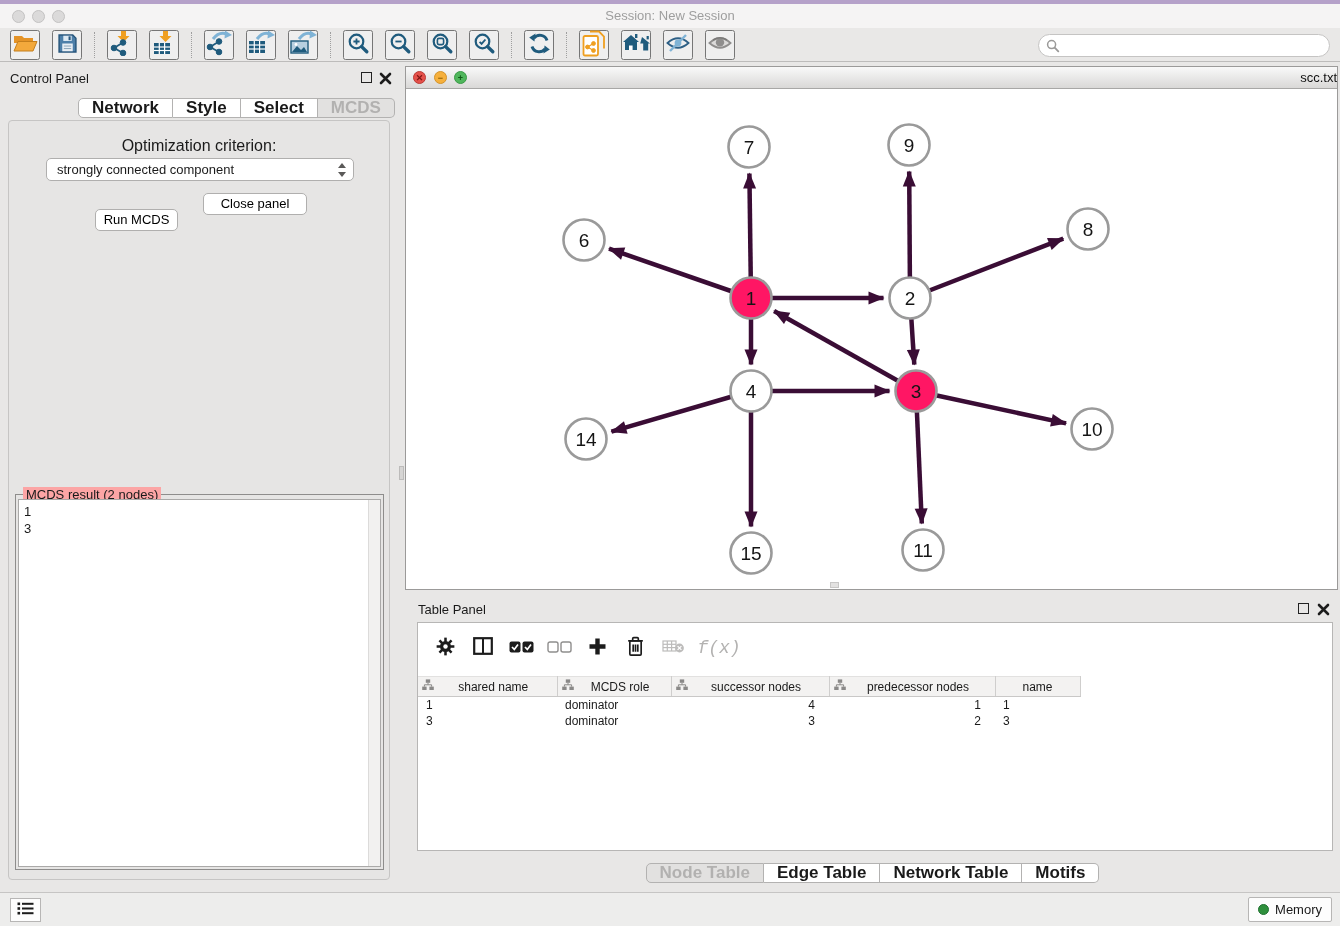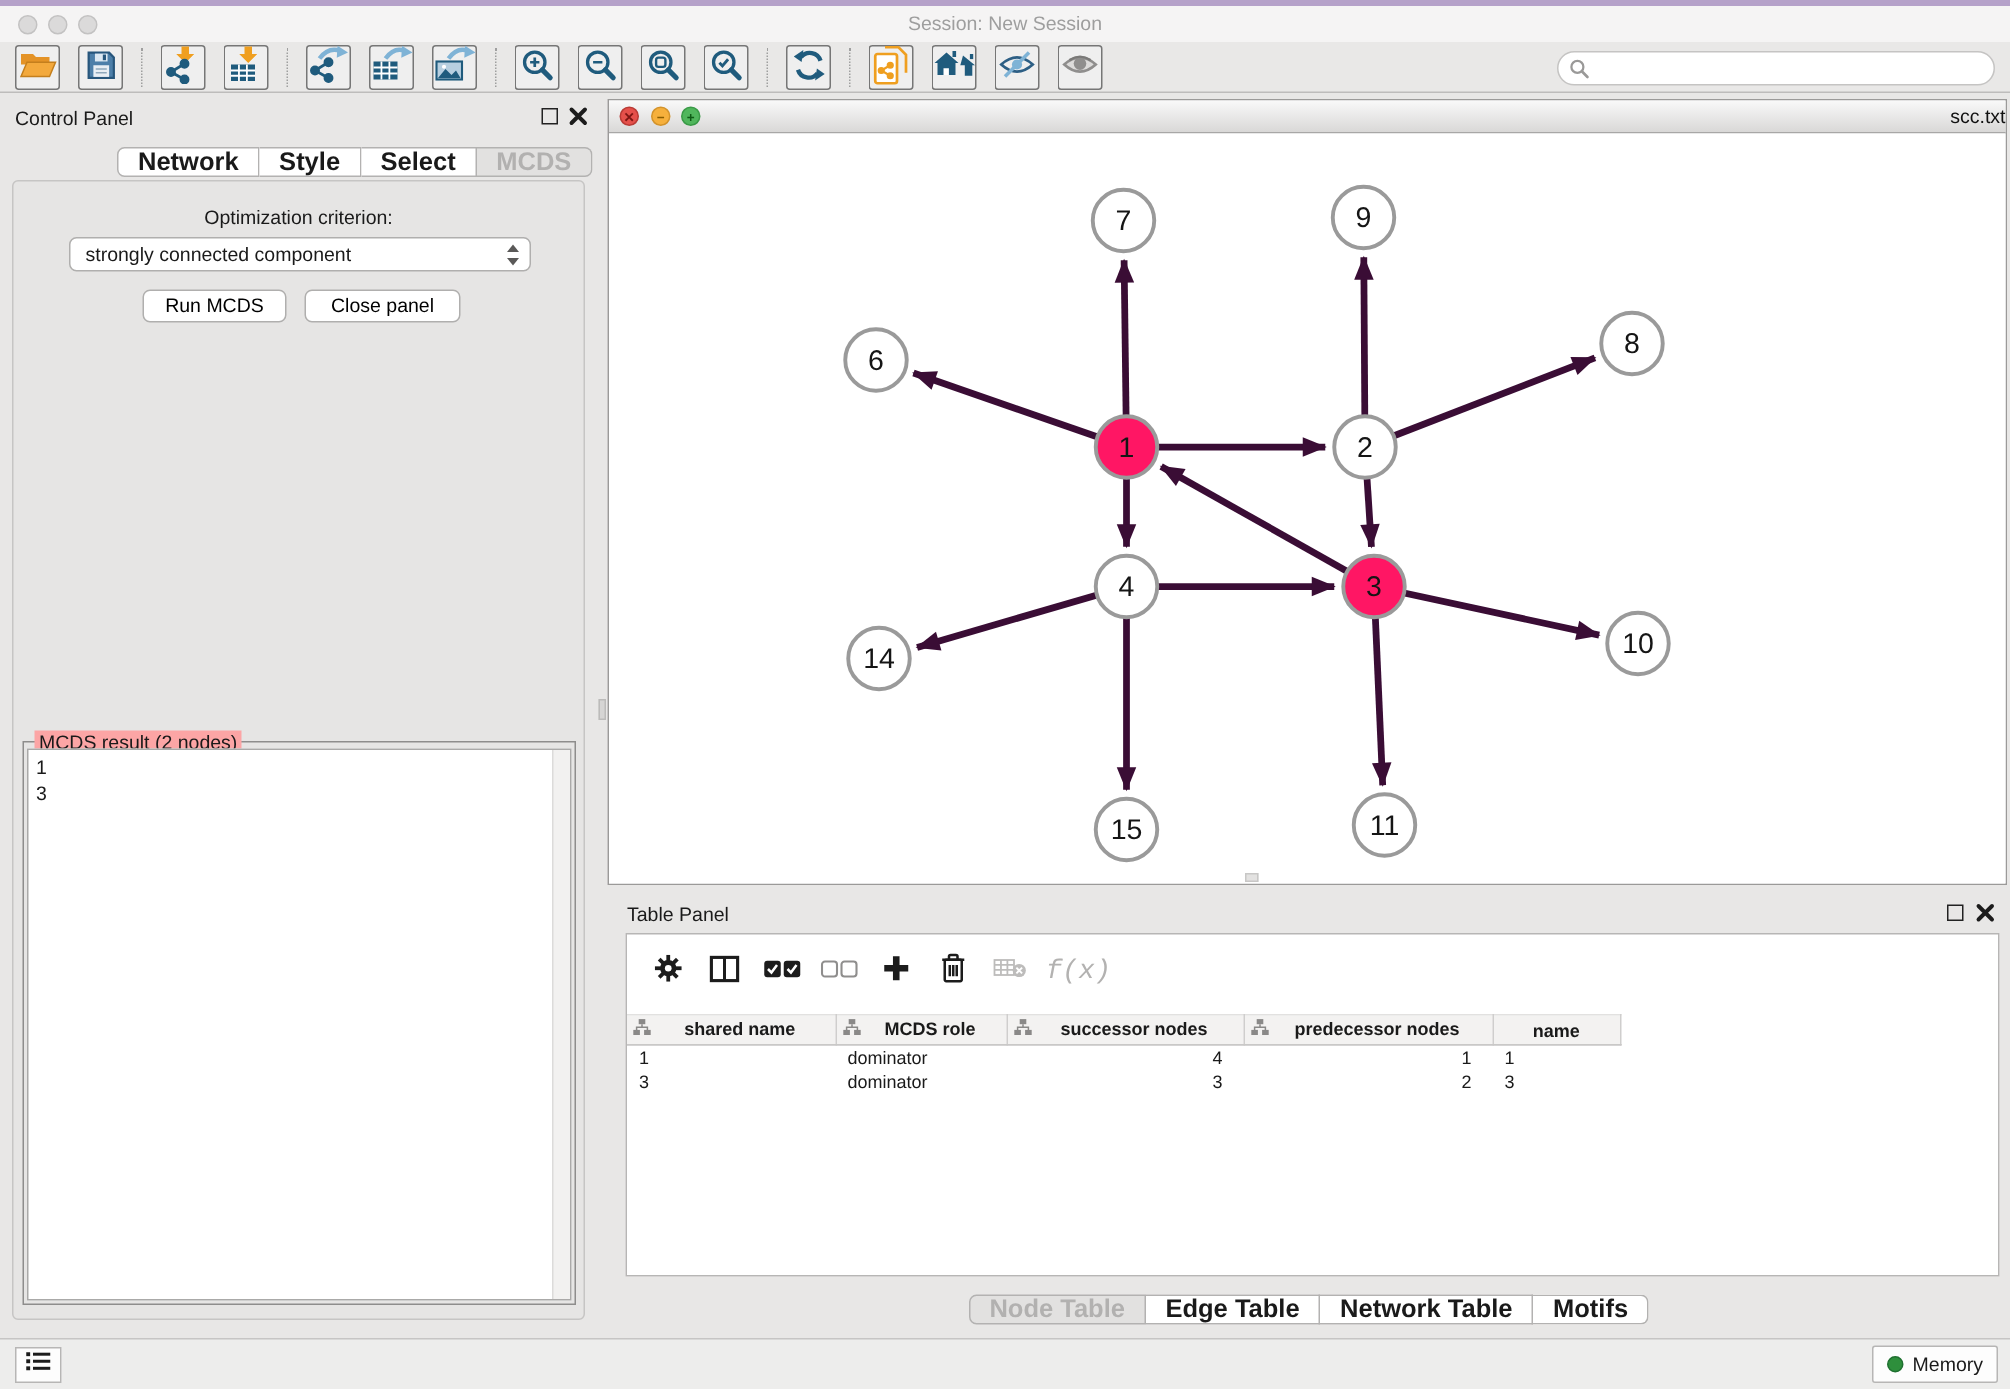--- a/index.html
+++ b/index.html
@@ -26,21 +26,21 @@
   .cp-header { position:absolute; left:0; top:0; width:100%; height:30px; }
   .cp-title { position:absolute; left:10px; top:9px; font-size:13px; }
   .panel-float { position:absolute; width:11px; height:11px; border:1.6px solid #222; top:10px; background:transparent; }
   .panel-close { position:absolute; top:9px; }
   .seg-tabs { position:absolute; display:flex; }
   .seg-tab { height:20px; line-height:18px; padding:0 13px; background:#fff; border:1px solid #b3b2b1; border-left:none; font-size:17px; font-weight:bold; color:#1a1a1a; }
   .seg-tab:first-child { border-left:1px solid #b3b2b1; border-radius:5px 0 0 5px; }
   .seg-tab:last-child { border-radius:0 5px 5px 0; }
   .seg-tab.active { background:#e2e1e0; color:#b2b1b0; }
   .cp-body { position:absolute; left:8px; top:58px; width:382px; height:760px; background:#e6e5e4; border:1px solid #c6c5c4; border-radius:4px; }
-  .opt-label { position:absolute; left:0; width:100%; top:16px; text-align:center; font-size:13px; }
+  .opt-label { position:absolute; left:0; width:100%; top:16px; text-align:center; font-size:16px; }
   .dropdown { position:absolute; left:37px; top:37px; width:308px; height:23px; background:#fff; border:1px solid #b0afae; border-radius:5px; font-size:13px; line-height:21px; padding-left:10px; }
   .dd-stepper { position:absolute; right:6px; top:3px; width:10px; height:16px; display:flex; flex-direction:column; align-items:center; justify-content:space-between; }
   .btn { position:absolute; height:22px; background:#fff; border:1px solid #b0afae; border-radius:5px; font-size:13px; text-align:center; line-height:20px; }
   .fieldset { position:absolute; left:6px; top:373px; width:369px; height:376px; border:1px solid #8e8d8c; }
   .fieldset-legend { position:absolute; left:7px; top:-8px; background:#fca5a5; padding:0 3px; font-size:13px; }
   .fieldset-inner { position:absolute; left:2px; top:4px; right:2px; bottom:2px; background:#fff; border:1px solid #aaa9a8; }
   .result-lines { position:absolute; left:5px; top:3px; font-size:13px; line-height:17px; }
   .result-scroll { position:absolute; right:0; top:0; bottom:0; width:12px; background:#f2f1f0; border-left:1px solid #dcdbda; }
   .v-splitter { position:absolute; left:398px; top:62px; width:7px; height:830px; background:#e8e7e6; }
   .v-handle { position:absolute; left:1px; top:404px; width:5px; height:14px; background:#d6d5d4; border:1px solid #bcbbba; }
@@ -56,21 +56,21 @@
   .h-handle { position:absolute; left:424px; bottom:1px; width:9px; height:6px; background:#e3e2e1; border:1px solid #c8c7c6; }
   
   .table-panel { position:absolute; left:405px; top:597px; width:935px; height:295px; background:#e8e7e6; }
   .tp-title { position:absolute; left:13px; top:5px; font-size:13px; }
   .tp-box { position:absolute; left:12px; top:25px; width:916px; height:229px; background:#fff; border:1px solid #b7b6b5; overflow:hidden; }
   .tp-toolbar { position:absolute; left:0; top:0; width:100%; height:50px; display:flex; align-items:center; padding-left:14px; }
   .tp-icon { width:26px; height:26px; display:flex; align-items:center; justify-content:center; margin-right:12px; }
   .fx-label { font-family:Liberation Mono, monospace; font-style:italic; font-size:18px; color:#b3b2b1; }
   .data-table { position:absolute; left:0; top:53px; border-collapse:collapse; table-layout:fixed; font-size:12px; }
   .data-table th { background:#f3f2f1; border-right:1px solid #cfcecd; border-top:1px solid #e2e1e0; border-bottom:1px solid #c9c8c7; height:20px; font-weight:normal; padding:0; }
-  .th-inner { display:flex; align-items:flex-start; padding:0 4px;font-weight:bold; }
+  .th-inner { display:flex; align-items:flex-end; padding:0 4px; }
   .th-inner .th-label { flex:1; text-align:center; font-size:12px; }
   .data-table td { height:16px; padding:0 8px; border:none; white-space:nowrap; overflow:hidden; }
   .data-table td.num { text-align:right; padding-right:14px; }
   .bottom-tabs { position:absolute; left:0; right:0; top:266px; display:flex; justify-content:center; }
   
   .statusbar { position:absolute; left:0; top:892px; width:1340px; height:34px; background:#ededec; border-top:1px solid #c6c5c4; }
   .sb-list-btn { position:absolute; left:10px; top:5px; width:31px; height:24px; background:#fdfdfd; border:1px solid #b7b6b5; display:flex; align-items:center; justify-content:center; }
   .sb-memory { position:absolute; right:8px; top:4px; height:25px; background:#fdfdfd; border:1px solid #b7b6b5; border-radius:2px; display:flex; align-items:center; padding:0 9px; font-size:13px; }
   .mem-dot { width:11px; height:11px; border-radius:50%; background:#2e8f3c; border:1px solid #1f7030; margin-right:6px; }
 </style>
@@ -268,21 +268,21 @@
       <div class="opt-label">Optimization criterion:</div>
       <div class="dropdown">
         <span>strongly connected component</span>
         <span class="dd-stepper">
             <svg width="10" height="16" viewBox="0 0 10 16">
           <polygon points="5,1 9,6 1,6" fill="#5a5958"></polygon>
               <polygon points="5,15 9,10 1,10" fill="#5a5958"></polygon>
             </svg>
           </span>
       </div>
-      <button class="btn" style="left:86px; top:72px; width:96px">Run MCDS</button>
+      <button class="btn" style="left:86px; top:88px; width:83px">Run MCDS</button>
       <button class="btn" style="left:194px; top:72px; width:104px">Close panel</button>
       <div class="fieldset">
         <span class="fieldset-legend">MCDS result (2 nodes)</span>
         <div class="fieldset-inner">
           <div class="result-lines" id="mcds-result-lines">
               <div>1</div>
               <div>3</div>
             </div>
           <div class="result-scroll"></div>
         </div>

